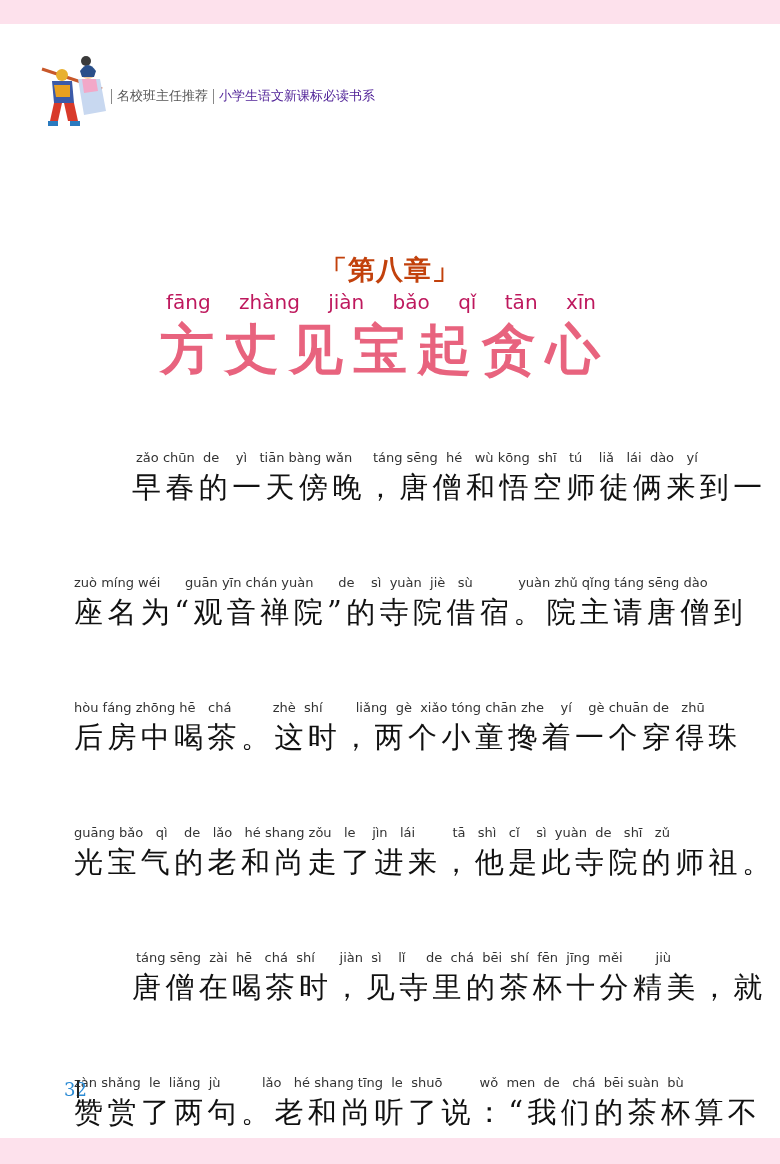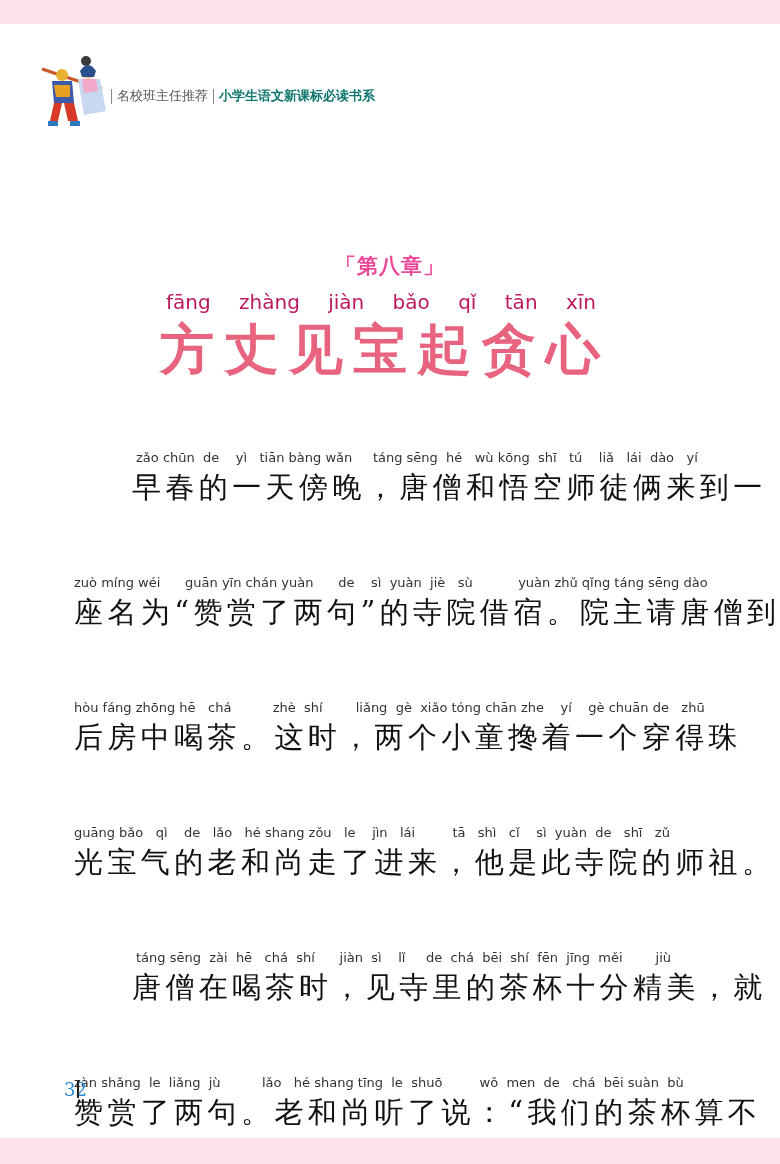--- a/index.html
+++ b/index.html
@@ -10,23 +10,23 @@
       color:#1a1a1a;
     }
     .band-top { position:absolute; left:0; top:0; width:780px; height:24px; background:#fde1ec; }
     .band-bottom { position:absolute; left:0; top:1138px; width:780px; height:26px; background:#fde1ec; }
 
     .series-header { position:absolute; left:40px; top:50px; height:80px; display:flex; align-items:center; }
     .mascot { width:68px; height:78px; position:relative; }
     .series-text { display:flex; align-items:center; margin-left:-2px; margin-top:12px; font-family:"DejaVu Sans", "Liberation Sans", sans-serif; font-size:13px;justify-content:space-between; }
     .sep { display:inline-block; width:1px; height:15px; background:#888; margin:0 5px; }
     .series-a { color:#555; }
-    .series-b { color:#0f766e; font-weight:bold; }
+    .series-b { color:#4c1d95; font-weight:normal; }
 
-    .chapter-label { position:absolute; left:0; width:780px; top:252px; text-align:center; font-size:21px; font-weight:bold; color:#ec4899; letter-spacing:1px; }
+    .chapter-label { position:absolute; left:0; width:780px; top:252px; text-align:center; font-size:27px; font-weight:bold; color:#c2410c; letter-spacing:1px; }
     .title-pinyin { position:absolute; left:166px; top:290px; width:430px; display:flex; justify-content:space-between; font-family:"DejaVu Sans", "Liberation Sans", sans-serif; font-size:20px; color:#be185d; }
     .title-main { position:absolute; left:160px; top:318px; width:440px; display:flex; justify-content:space-between; font-size:54px; font-weight:bold; color:#e8637e; line-height:62px; }
 
     .body-text { position:absolute; left:74px; top:450px; width:600px; }
     .line { height:125px; position:relative; }
     .line .py {
       position:absolute; top:0; left:0; width:100%;
       font-family:"DejaVu Sans", "Liberation Sans", sans-serif;
       font-size:13px; color:#333; white-space:pre;
     }
@@ -93,21 +93,21 @@
   <span>心</span>
 </div>
 
 <div class="body-text">
   <div class="line indent">
     <div class="py">zǎo chūn  de    yì   tiān bàng wǎn     táng sēng  hé   wù kōng  shī   tú    liǎ   lái  dào   yí</div>
     <div class="hz">早春的一天傍晚，唐僧和悟空师徒俩来到一</div>
   </div>
   <div class="line">
     <div class="py">zuò míng wéi      guān yīn chán yuàn      de    sì  yuàn  jiè   sù           yuàn zhǔ qǐng táng sēng dào</div>
-    <div class="hz">座名为“赞赏了两句”的寺院借宿。院主请唐僧到</div>
+    <div class="hz">座名为“观音禅院”的寺院借宿。院主请唐僧到</div>
   </div>
   <div class="line">
     <div class="py">hòu fáng zhōng hē   chá          zhè  shí        liǎng  gè  xiǎo tóng chān zhe    yí    gè chuān de   zhū</div>
     <div class="hz">后房中喝茶。这时，两个小童搀着一个穿得珠</div>
   </div>
   <div class="line">
     <div class="py">guāng bǎo   qì    de   lǎo   hé shang zǒu   le    jìn   lái         tā   shì   cǐ    sì  yuàn  de   shī   zǔ</div>
     <div class="hz">光宝气的老和尚走了进来，他是此寺院的师祖。</div>
   </div>
   <div class="line indent">

